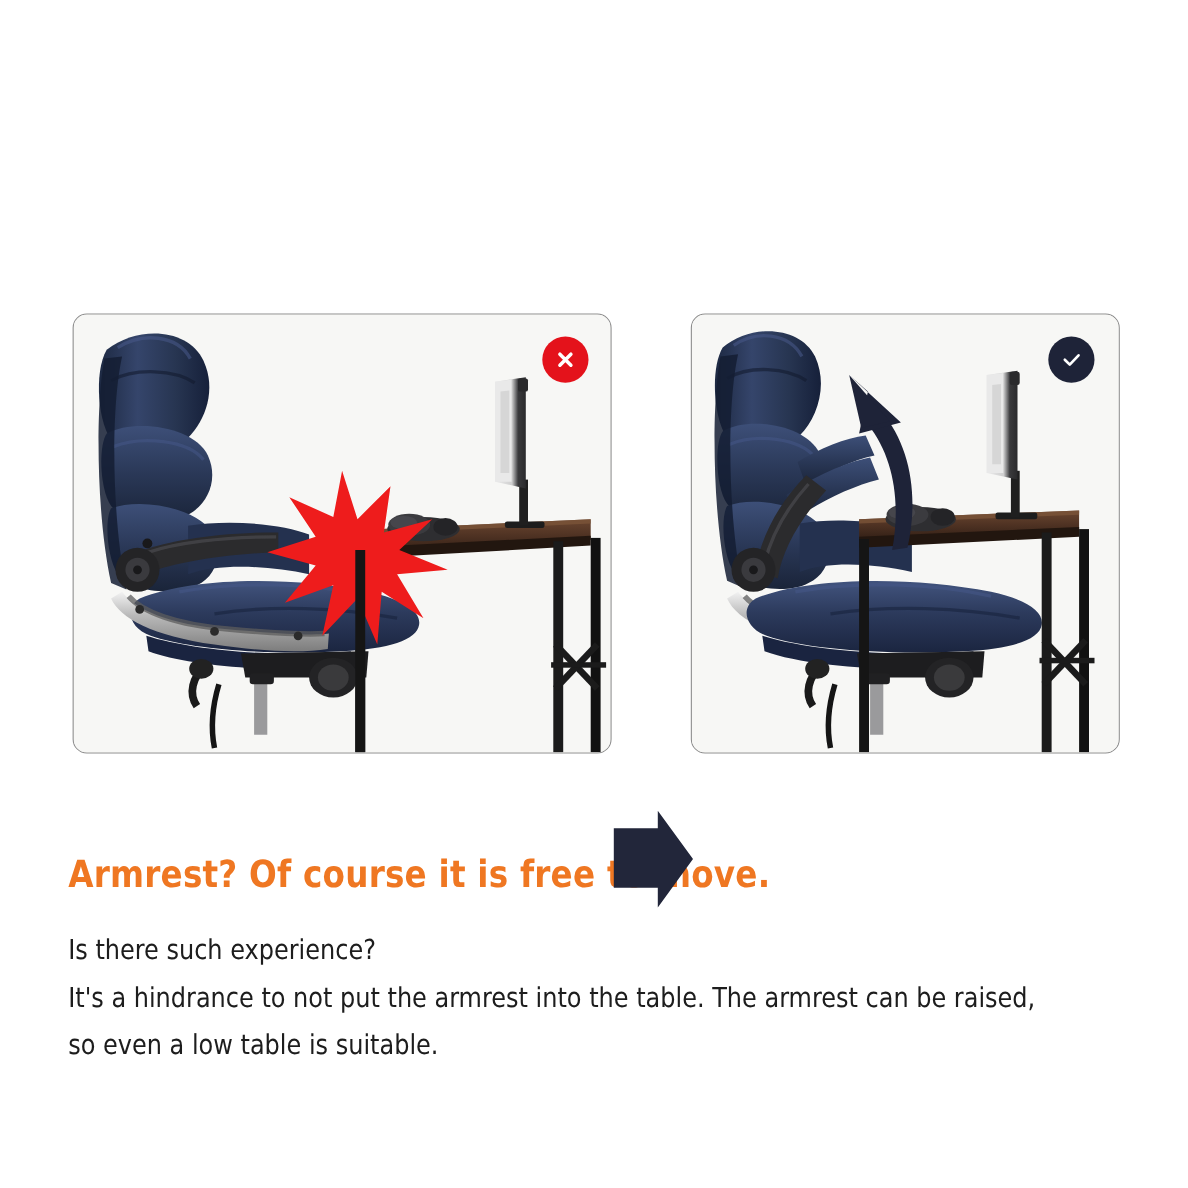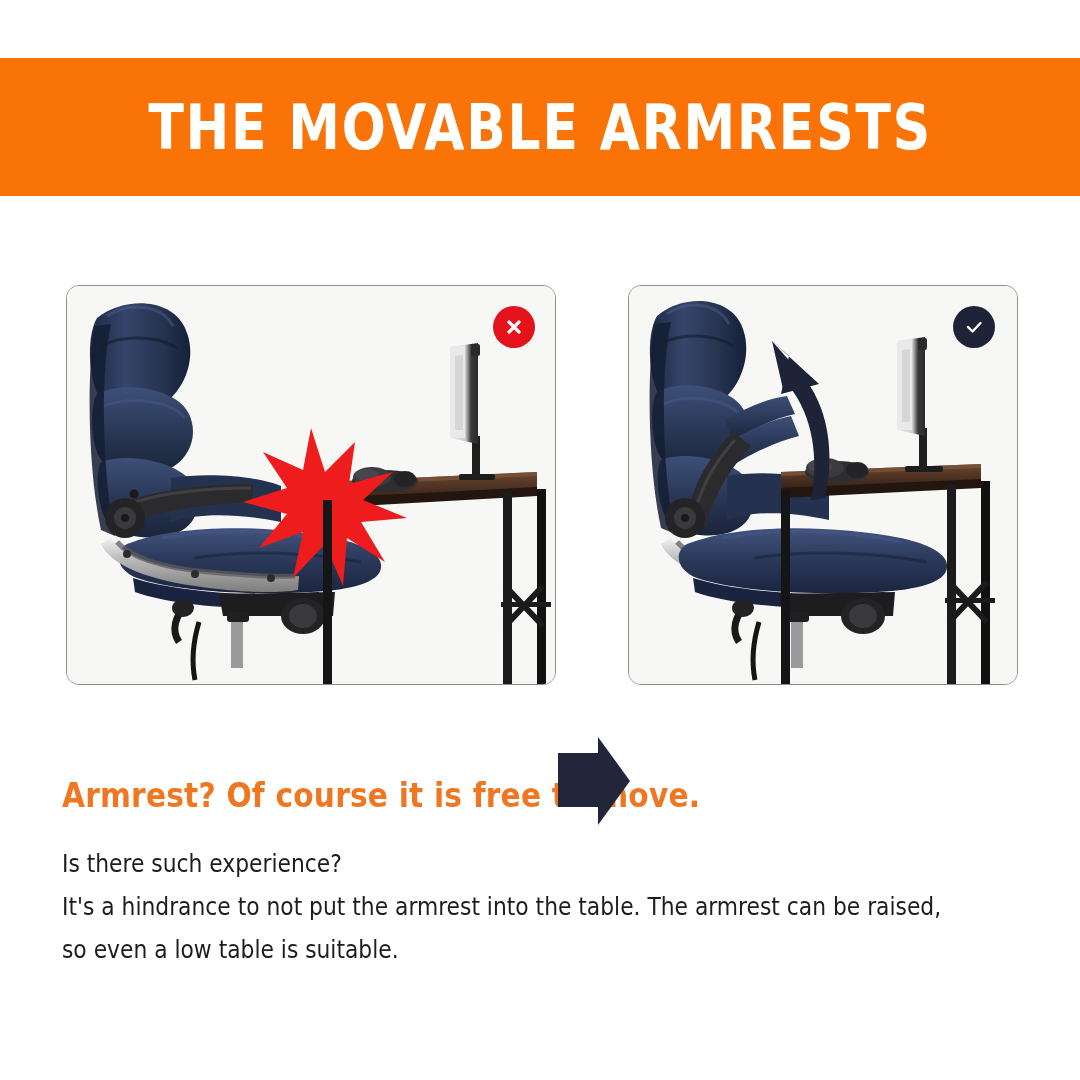--- a/index.html
+++ b/index.html
@@ -78,23 +78,20 @@
     font-size:25px;line-height:43px;font-weight:400;
     transform:scaleX(0.97);transform-origin:left center;
   }
   .body-copy p{margin:0;}
 </style>
 </head>
 <body>
 
 <div class="page">
 
-  <div class="banner">
-    <div class="banner-title">THE MOVABLE ARMRESTS</div>
-  </div>
 
   <div class="panels">
 
     <div class="panel panel-left">
       <div class="scene">
         <svg class="chair-svg" width="488" height="398" viewBox="0 0 488 398">
           <defs>
             <linearGradient id="velvetL1" x1="0" y1="0" x2="1" y2="0">
               <stop offset="0" stop-color="#1d2942"></stop>
               <stop offset="0.35" stop-color="#35456b"></stop>

